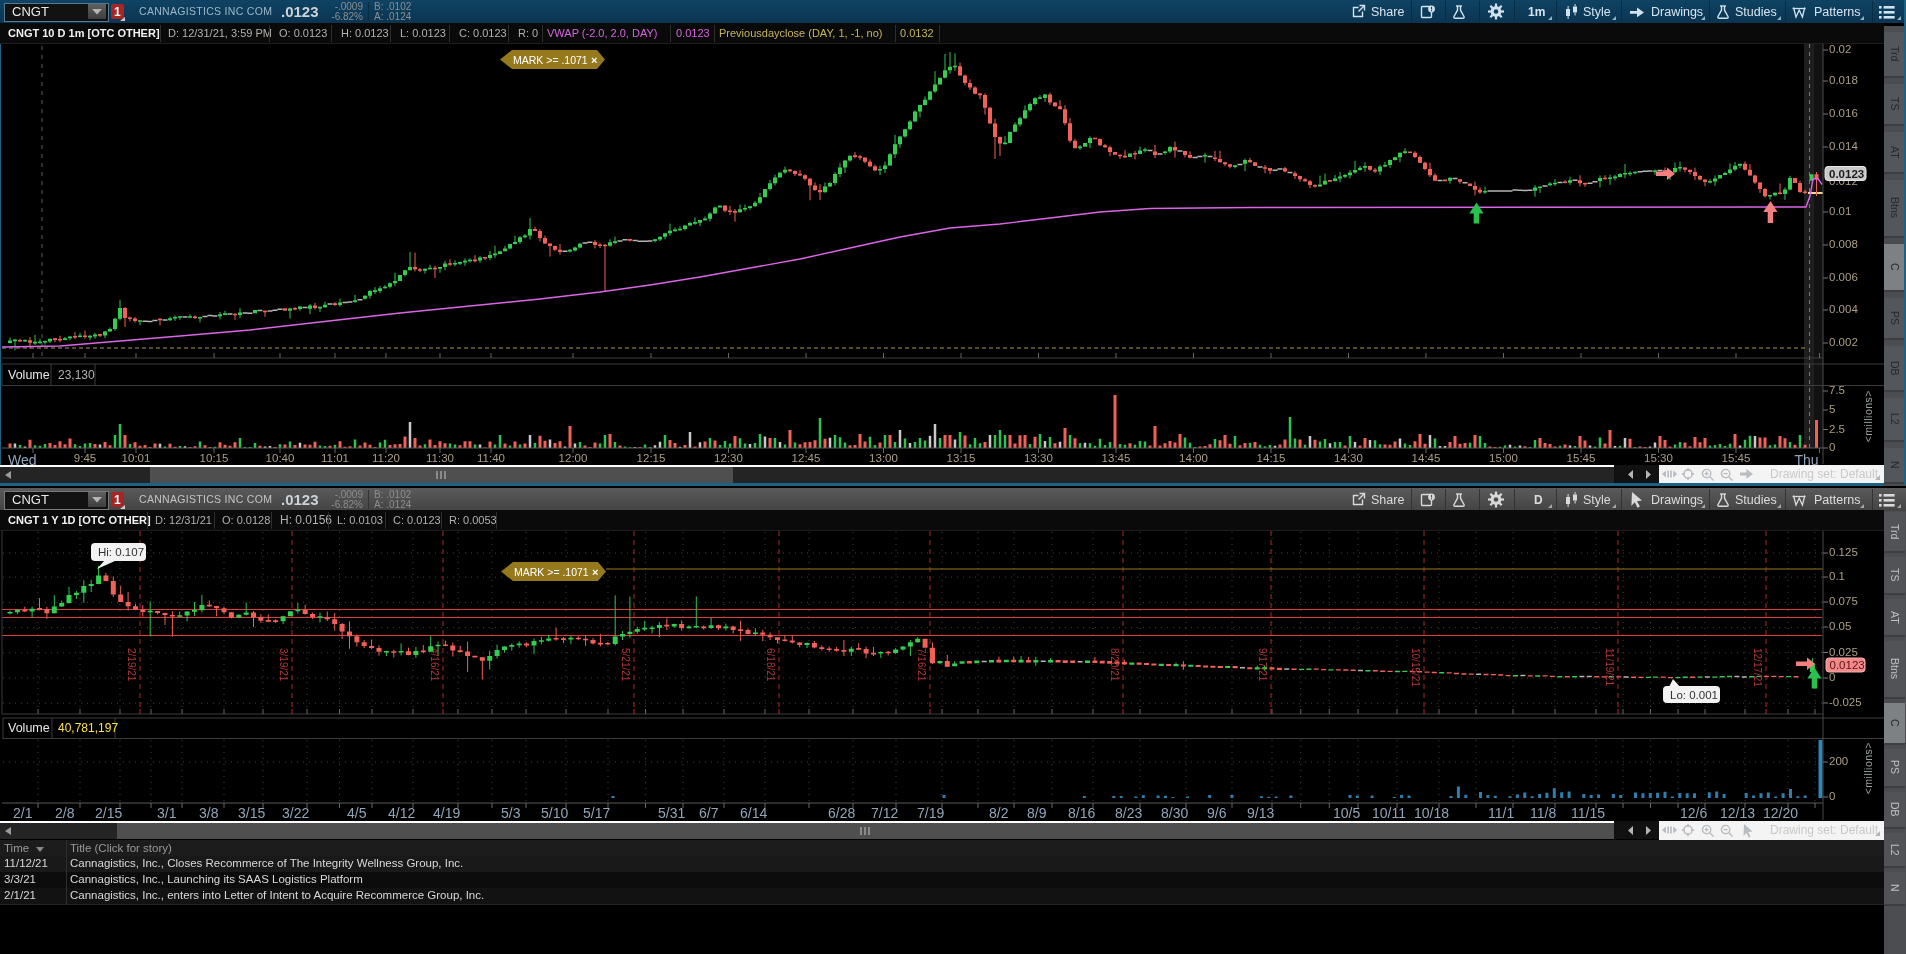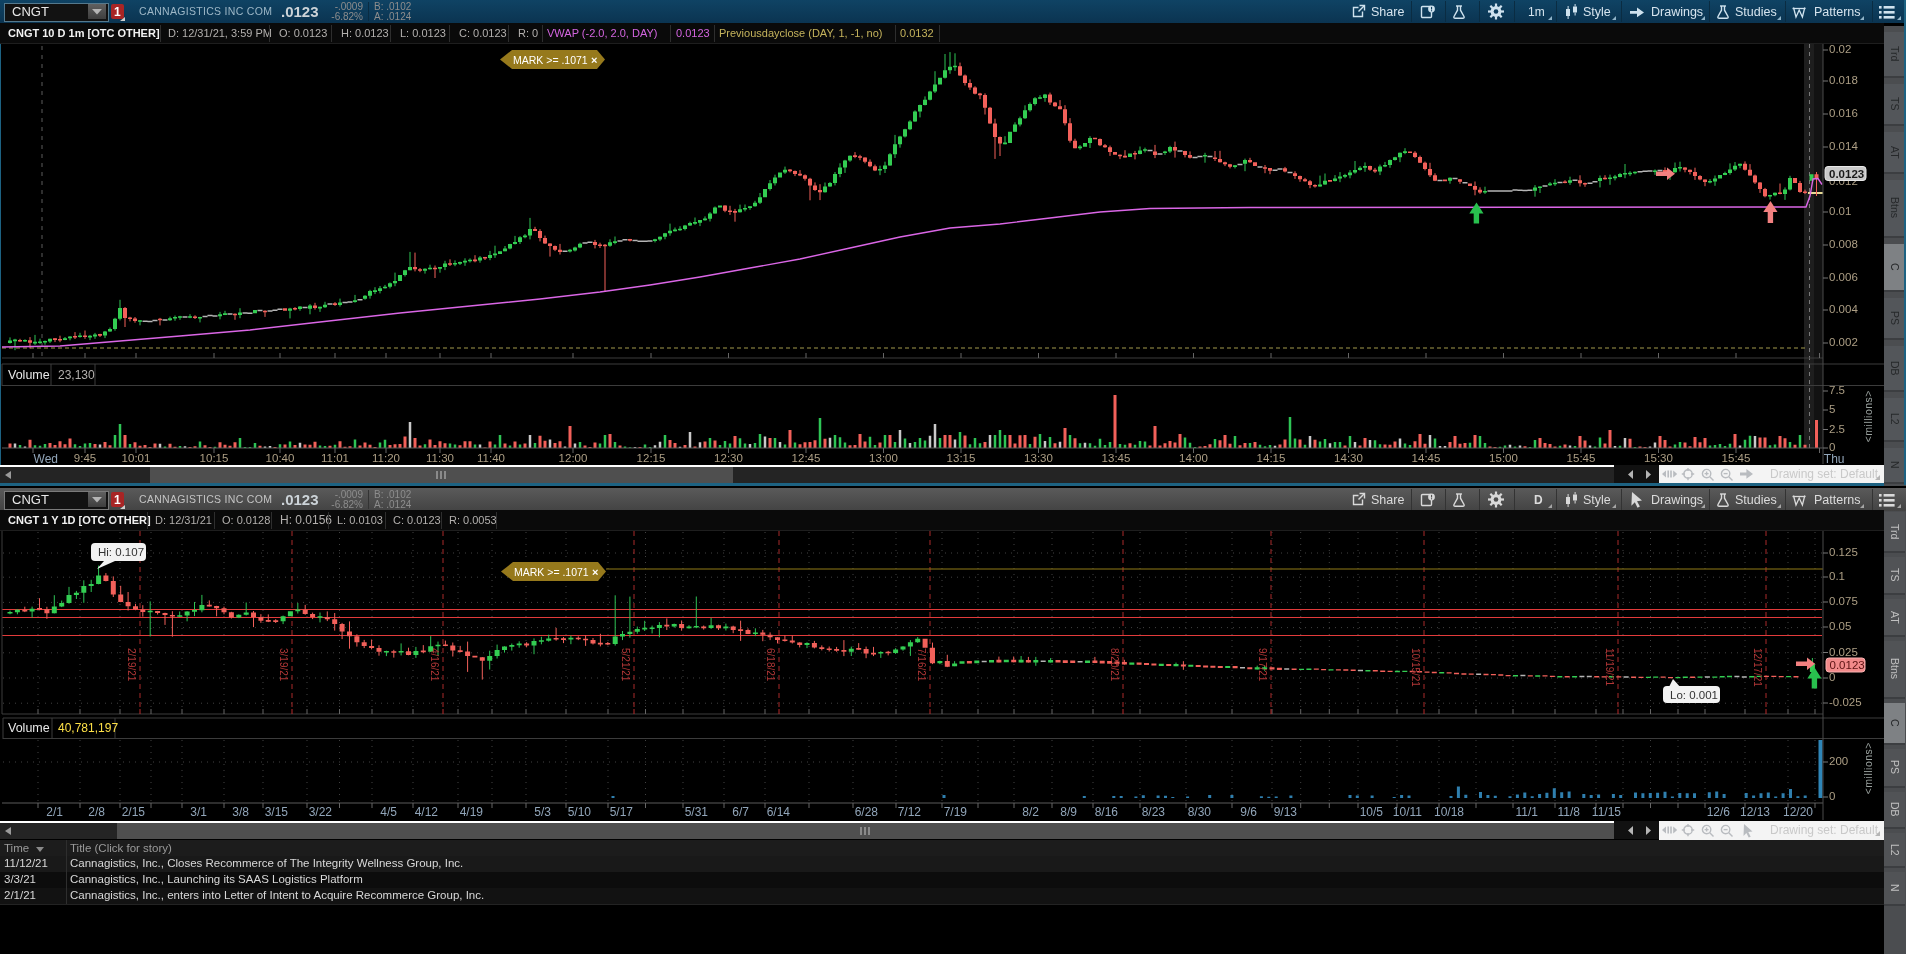--- a/index.html
+++ b/index.html
@@ -1,18 +1,18 @@
 <!DOCTYPE html>
 <html><head><meta charset="utf-8"><style>
 html,body{margin:0;padding:0;background:#000;width:1906px;height:954px;overflow:hidden}
 body{font-family:"Liberation Sans",sans-serif;position:relative}
 .abs{position:absolute}
 .axl{position:absolute;font-size:11.5px;color:#ad9f85}
 .tl{position:absolute;font-size:11.5px;color:#ad9f85;width:50px;text-align:center}
-.tlb{position:absolute;font-size:12px;color:#91a5b9;width:50px;text-align:right}
+.tlb{position:absolute;font-size:14px;color:#91a5b9;width:50px;text-align:left}
 .sm{font-size:10px;color:#8d8d8d;line-height:9.5px}
 .tab{position:absolute;width:21px;text-align:center;font-size:10.5px;color:#1d1f21;writing-mode:vertical-rl;display:flex;align-items:center;justify-content:center}
 .rdl{position:absolute;font-size:10px;color:#b03636;writing-mode:vertical-rl;height:58px}
 .nhd{position:absolute;font-size:11.5px;color:#9a9a9a}
 .nrw{position:absolute;font-size:11.5px;color:#d8d8d8}
 .vml{position:absolute;font-size:10.5px;color:#9aa29f;writing-mode:vertical-rl;transform:rotate(180deg);letter-spacing:.5px}
 </style></head><body>
 
 <svg class="abs" style="left:0;top:0" width="1906" height="954">
     <rect x="0" y="0" width="1906" height="485" fill="none" stroke="#1d6282" stroke-width="2"></rect>
@@ -115,21 +115,21 @@
 <div class="abs" style="left:139px;top:5px;white-space:nowrap;font-size:10.5px;color:#9db7c7;letter-spacing:.3px">CANNAGISTICS INC COM</div>
 <div class="abs" style="left:281px;top:3px;font-size:15px;font-weight:bold;color:#ccd3d8">.0123</div>
 <div class="abs sm" style="left:327px;top:2px;width:36px;text-align:right">-.0009<br>-6.82%</div>
 <div class="abs" style="left:368px;top:2px;width:1px;height:19px;background:#0a2c42"></div>
 <div class="abs sm" style="left:374px;top:2px">B: .0102<br>A: .0124</div>
 <div class="abs" style="left:1371px;top:5px;font-size:12.5px;color:#d6e4ee">Share</div>
 <div class="abs" style="left:1583px;top:5px;font-size:12.5px;color:#d6e4ee">Style</div>
 <div class="abs" style="left:1651px;top:5px;font-size:12.5px;color:#d6e4ee">Drawings</div>
 <div class="abs" style="left:1735px;top:5px;font-size:12.5px;color:#d6e4ee">Studies</div>
 <div class="abs" style="left:1814px;top:5px;font-size:12.5px;color:#d6e4ee">Patterns</div>
-<div class="abs" style="left:1528px;top:5px;font-size:12px;font-weight:normal;color:#d6e4ee">1m</div>
+<div class="abs" style="left:1528px;top:5px;font-size:12px;font-weight:bold;color:#d6e4ee">1m</div>
 <div class="abs" style="left:1411px;top:1px;width:1px;height:21px;background:#0a2c42"></div>
 <div class="abs" style="left:1445px;top:1px;width:1px;height:21px;background:#0a2c42"></div>
 <div class="abs" style="left:1479px;top:1px;width:1px;height:21px;background:#0a2c42"></div>
 <div class="abs" style="left:1514px;top:1px;width:1px;height:21px;background:#0a2c42"></div>
 <div class="abs" style="left:1556px;top:1px;width:1px;height:21px;background:#0a2c42"></div>
 <div class="abs" style="left:1621px;top:1px;width:1px;height:21px;background:#0a2c42"></div>
 <div class="abs" style="left:1709px;top:1px;width:1px;height:21px;background:#0a2c42"></div>
 <div class="abs" style="left:1785px;top:1px;width:1px;height:21px;background:#0a2c42"></div>
 <div class="abs" style="left:1872px;top:1px;width:1px;height:21px;background:#0a2c42"></div>
 <div class="abs" style="left:0;top:23px;width:1884px;height:20px;background:#0a0a0a;border-bottom:1px solid #1e1e1e"></div>

